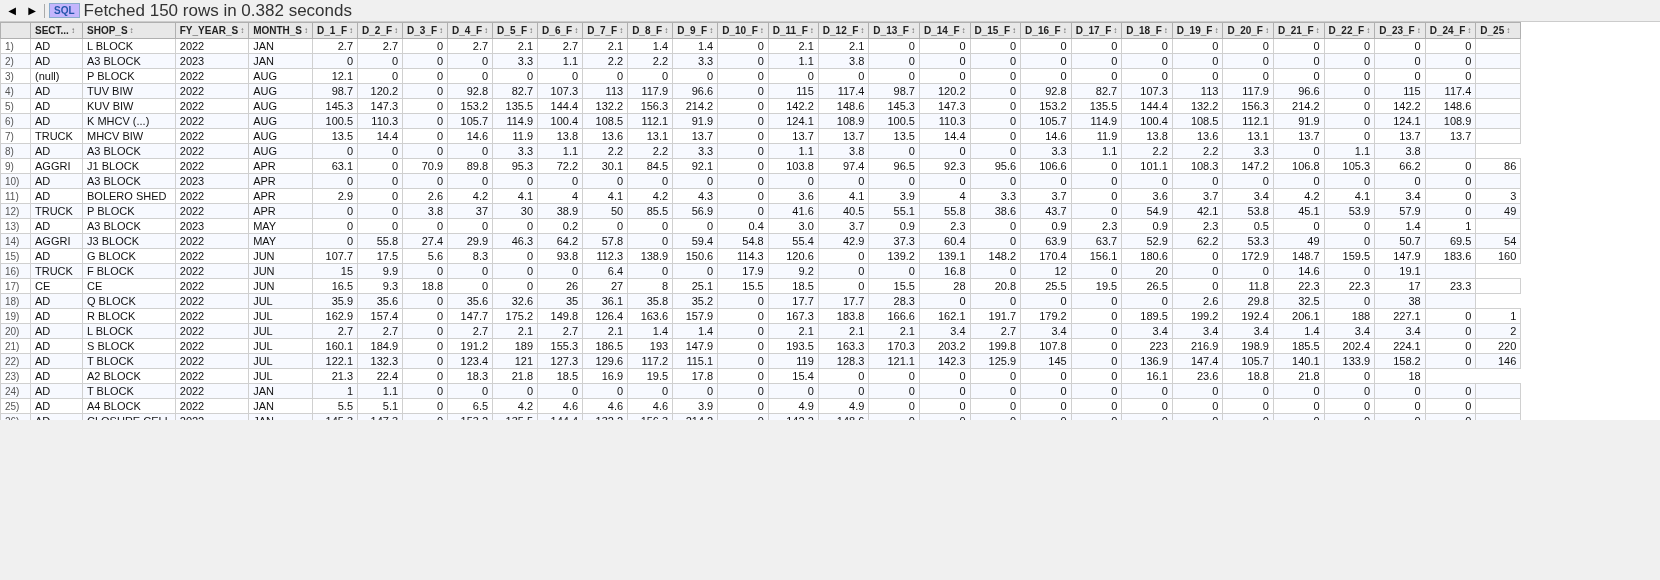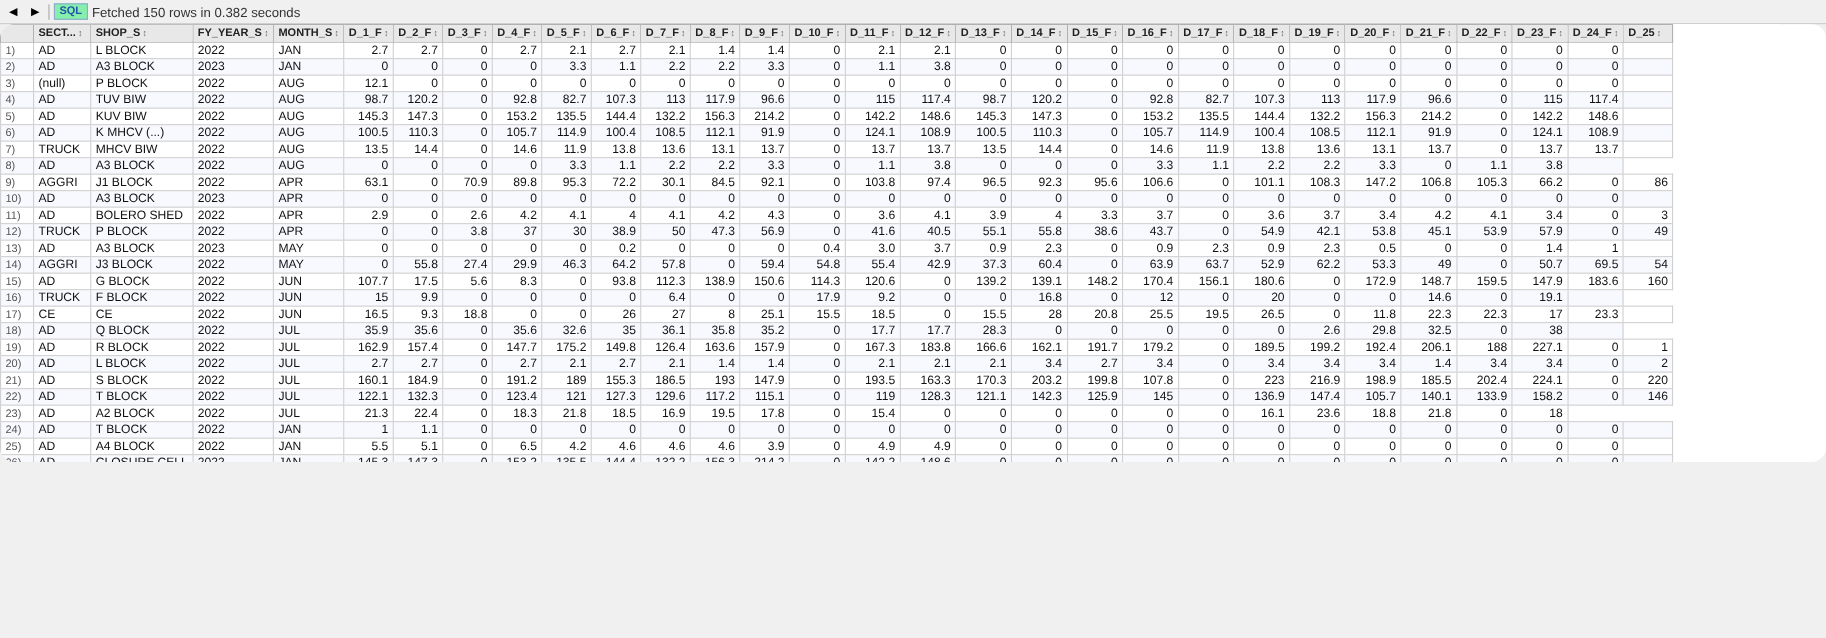--- a/index.html
+++ b/index.html
@@ -30,39 +30,38 @@
       cursor: pointer;
     }
 
     .toolbar-separator {
       width: 1px;
       height: 14px;
       background: #aaa;
     }
 
     .sql-badge {
-      background: #86efac;
+      background: #c4b5fd;
       border: 1px solid #8aabcd;
       padding: 1px 4px;
       font-size: 10px;
       font-weight: bold;
       color: #2255aa;
     }
 
     .status-text {
-      font-size: 12px;
+      font-size: 17px;
       color: #333;
     }
 
     #table-container {
       width: 1660px;
       height: 398px;
       overflow: auto;
       background: white;
-      border-radius: 13px;
     }
 
     table {
       border-collapse: collapse;
       font-size: 11px;
       white-space: nowrap;
     }
 
     thead th {
       background: #e8e8e8;
@@ -663,21 +662,21 @@
           <td>P BLOCK</td>
           <td>2022</td>
           <td>APR</td>
           <td class="col-num">0</td>
           <td class="col-num">0</td>
           <td class="col-num">3.8</td>
           <td class="col-num">37</td>
           <td class="col-num">30</td>
           <td class="col-num">38.9</td>
           <td class="col-num">50</td>
-          <td class="col-num">47.3</td>
+          <td class="col-num">85.5</td>
           <td class="col-num">56.9</td>
           <td class="col-num">0</td>
           <td class="col-num">41.6</td>
           <td class="col-num">40.5</td>
           <td class="col-num">55.1</td>
           <td class="col-num">55.8</td>
           <td class="col-num">38.6</td>
           <td class="col-num">43.7</td>
           <td class="col-num">0</td>
           <td class="col-num">54.9</td>

